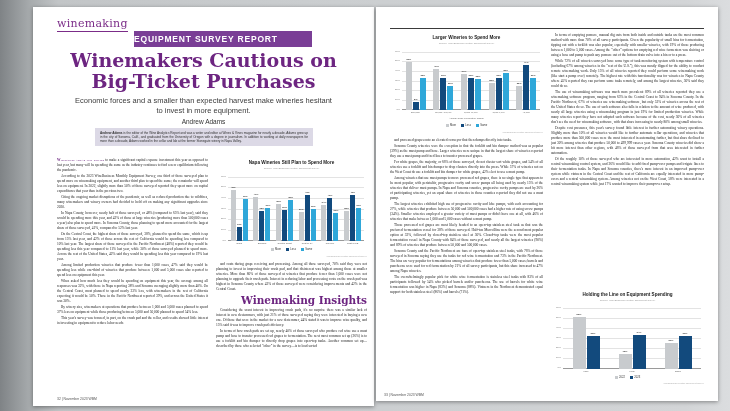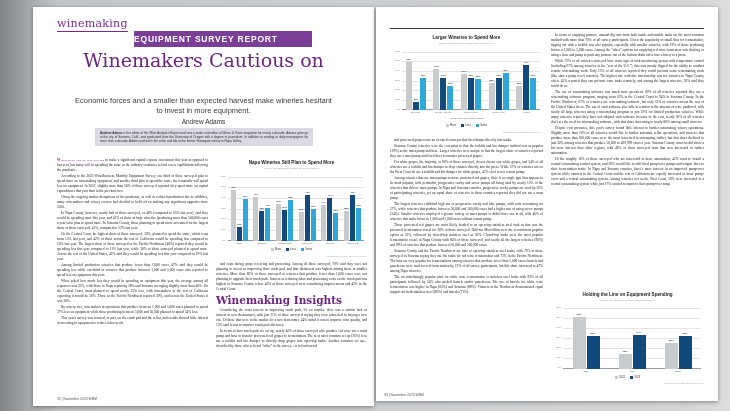--- a/index.html
+++ b/index.html
@@ -10,40 +10,40 @@
   #left-page{left:33px;top:7px;width:341px;height:399px;}
   #right-page{left:376px;top:7px;width:342px;height:394px;}
 
   
   .logo{position:absolute;left:24px;top:10px;font-family:"DejaVu Serif",serif;font-size:11px;
     color:#7b2c88;border-bottom:1px solid #7b2c88;padding-bottom:1px;letter-spacing:.3px;}
   .banner{position:absolute;left:101px;top:24px;width:178px;height:16px;background:#7a3e96;color:#fff;
     font-family:"Liberation Sans",sans-serif;font-weight:bold;font-size:8.5px;letter-spacing:.8px;
     text-align:left;line-height:16px;}
   .title{position:absolute;left:0;top:43px;width:100%;text-align:center;font-family:"DejaVu Serif",serif;
-    font-weight:normal;color:#6d2581;font-size:19px;line-height:21px;}
+    font-weight:bold;color:#6d2581;font-size:19px;line-height:21px;}
   .subtitle{position:absolute;left:38px;top:89px;width:265px;text-align:center;
     font-family:"Liberation Sans",sans-serif;font-size:7.5px;line-height:9.5px;color:#3c3c3c;}
   .author{position:absolute;left:0;top:111px;width:100%;text-align:center;
     font-family:"Liberation Sans",sans-serif;font-size:6.5px;color:#333;}
   .bio{position:absolute;left:62px;top:121px;width:218px;background:#dcd9e6;padding:2.5px 5px;
     box-sizing:border-box;font-family:"Liberation Sans",sans-serif;font-size:3.1px;line-height:4.3px;
     color:#2f2f2f;text-align:justify;}
 
   
   .cols{position:absolute;left:24px;top:151px;width:310px;height:236px;display:flex;gap:8px;}
   .rcols{position:absolute;left:14px;top:26px;width:314px;height:356px;display:flex;gap:8px;}
   .col,.rcol{flex:1;overflow:hidden;font-size:3.5px;line-height:5px;color:#222;text-align:justify;}
   .rcol{display:flex;flex-direction:column;}
   .flexfill{flex:1;overflow:hidden;}
   .para{margin:0 0 1px 0;text-indent:4px;}
   .no-indent{text-indent:0;}
   .lead-caps{color:#6d2581;font-weight:bold;font-variant:small-caps;letter-spacing:.2px;}
   .insights-h{font-family:"DejaVu Serif",serif;font-weight:bold;color:#6d2581;font-size:10.5px;
-    line-height:11px;margin:3px 0 2px 0;text-align:left;}
+    line-height:11px;margin:3px 0 2px 0;text-align:right;}
   .footer{position:absolute;left:24px;bottom:5px;font-family:"Liberation Sans",sans-serif;
     font-size:3.4px;color:#555;}
   #right-page .footer{left:8px;bottom:4px;}
 
   
   .running-head{position:absolute;left:14px;top:8px;font-family:"DejaVu Serif",serif;font-weight:bold;
     color:#6d2581;font-size:9.5px;}
   .head-rule{position:absolute;left:14px;top:21px;width:314px;height:1px;background:#3a3a3a;}
 
   
@@ -74,20 +74,21 @@
 </head>
 <body>
 
 <div class="canvas">
 
   <div class="page" id="left-page">
     <div class="logo">winemaking</div>
     <div class="banner">EQUIPMENT SURVEY REPORT</div>
     <div class="title">
       <span>Winemakers Cautious on</span><br>
+      <span>Big-Ticket Purchases</span>
     </div>
     <div class="subtitle">Economic forces and a smaller than expected harvest make wineries hesitant to invest in more equipment.</div>
     <div class="author">Andrew Adams</div>
     <div class="bio">
       <b>Andrew Adams</b><span> is the editor of the Wine Analytics Report and was a writer and editor at Wines &amp; Vines magazine for nearly a decade. Adams grew up in the city of Sonoma, Calif., and graduated from the University of Oregon with a degree in journalism. In addition to working at daily newspapers for more than a decade, Adams worked in the cellar and lab at the former Stonegate winery in Napa Valley.</span>
     </div>
 
     <div class="cols">
       <div class="col">
         <p class="para no-indent">

